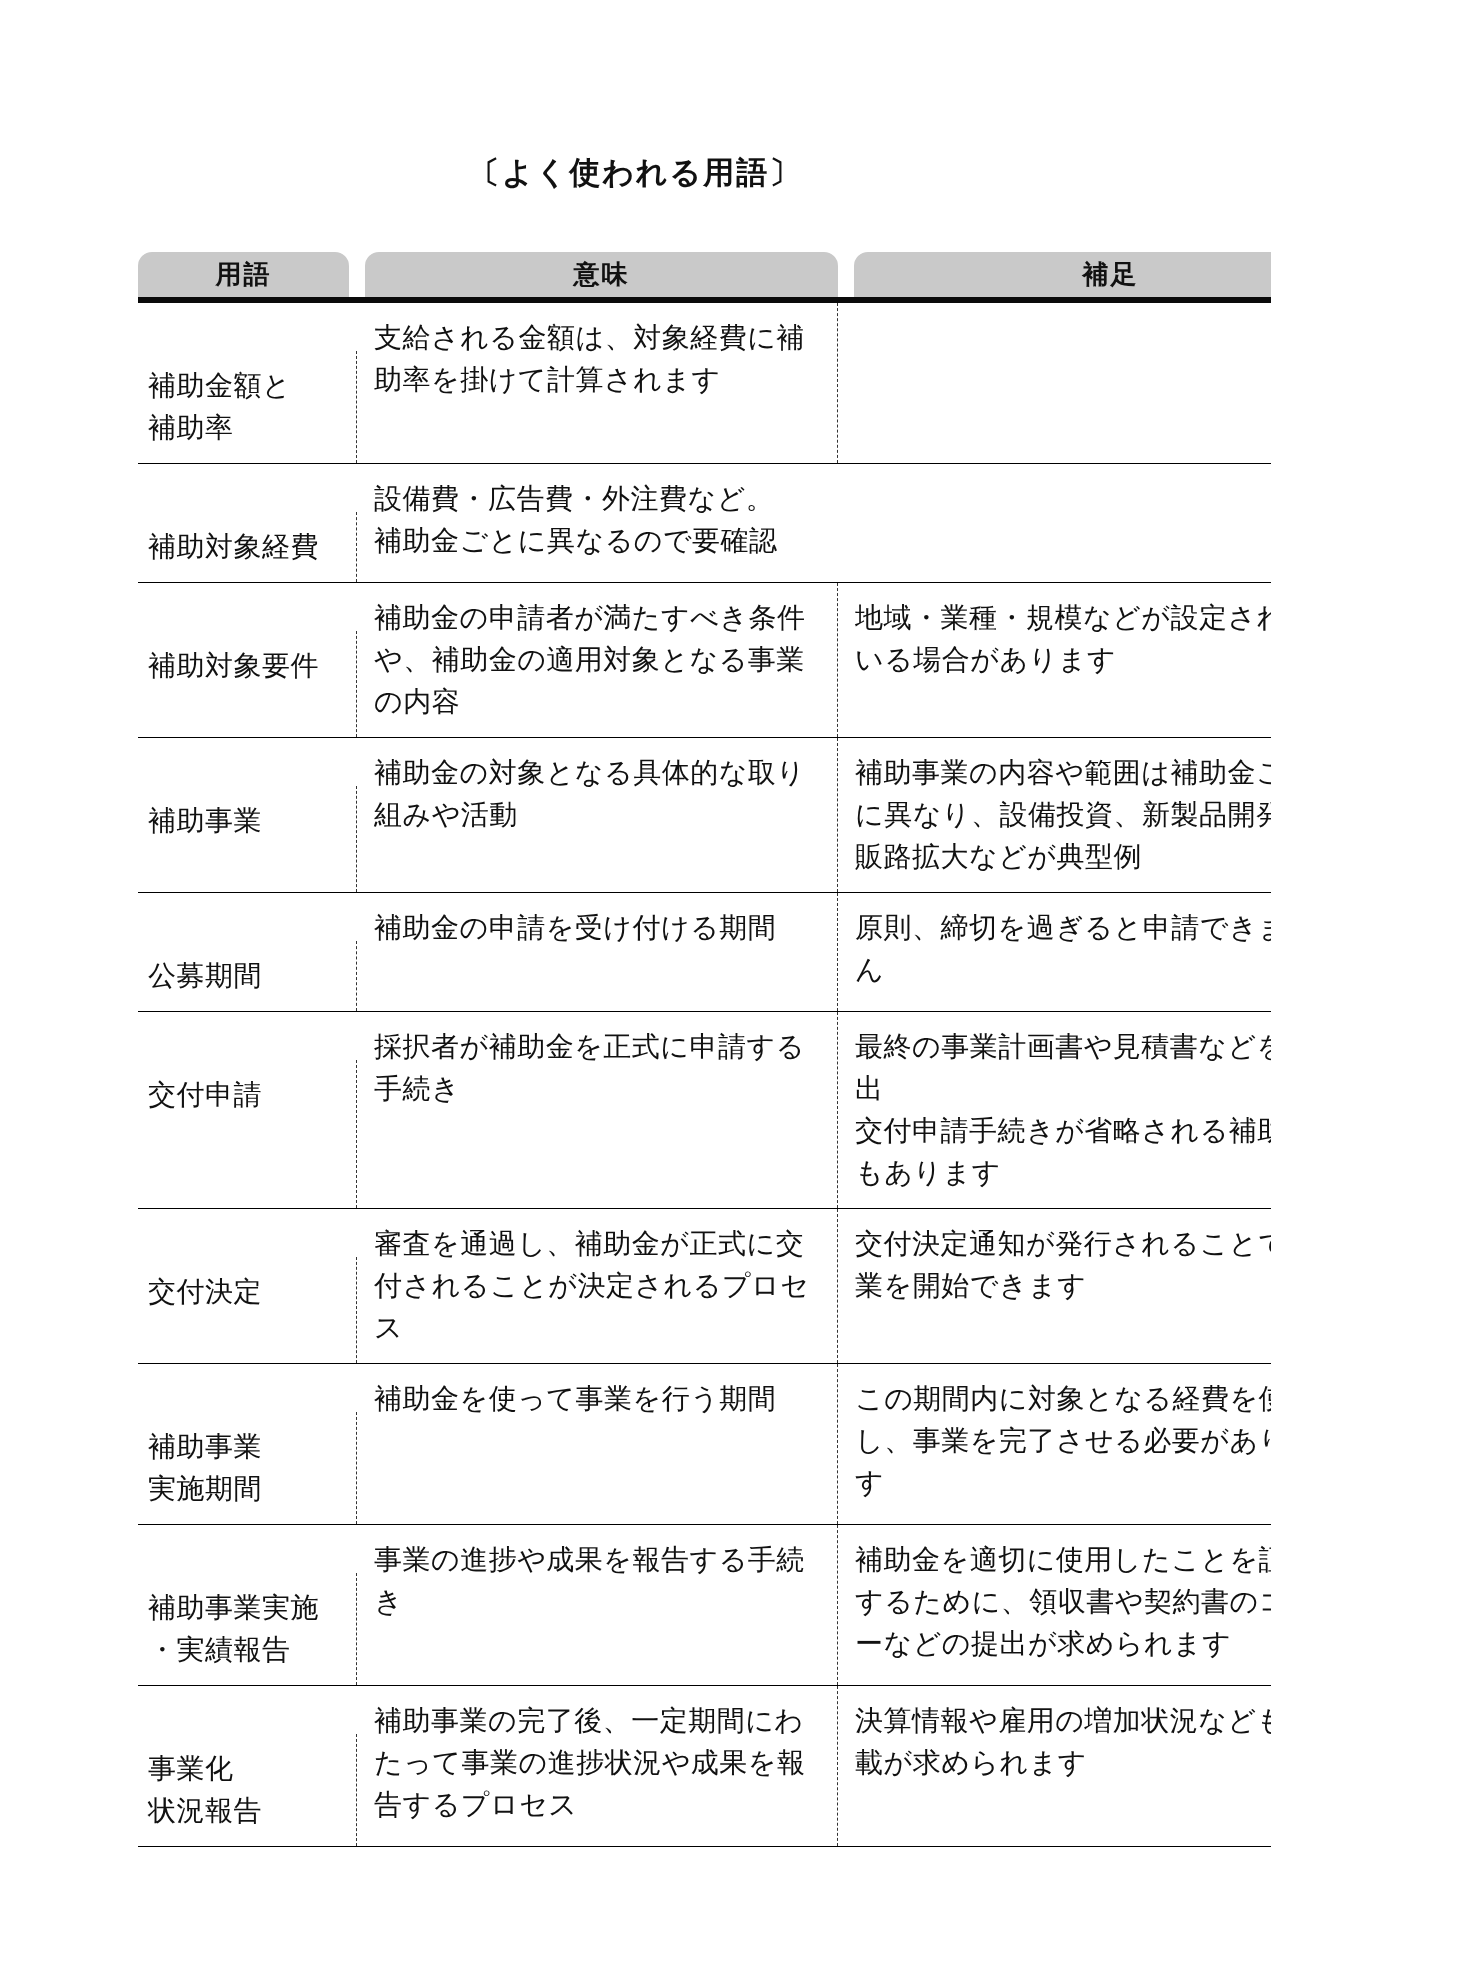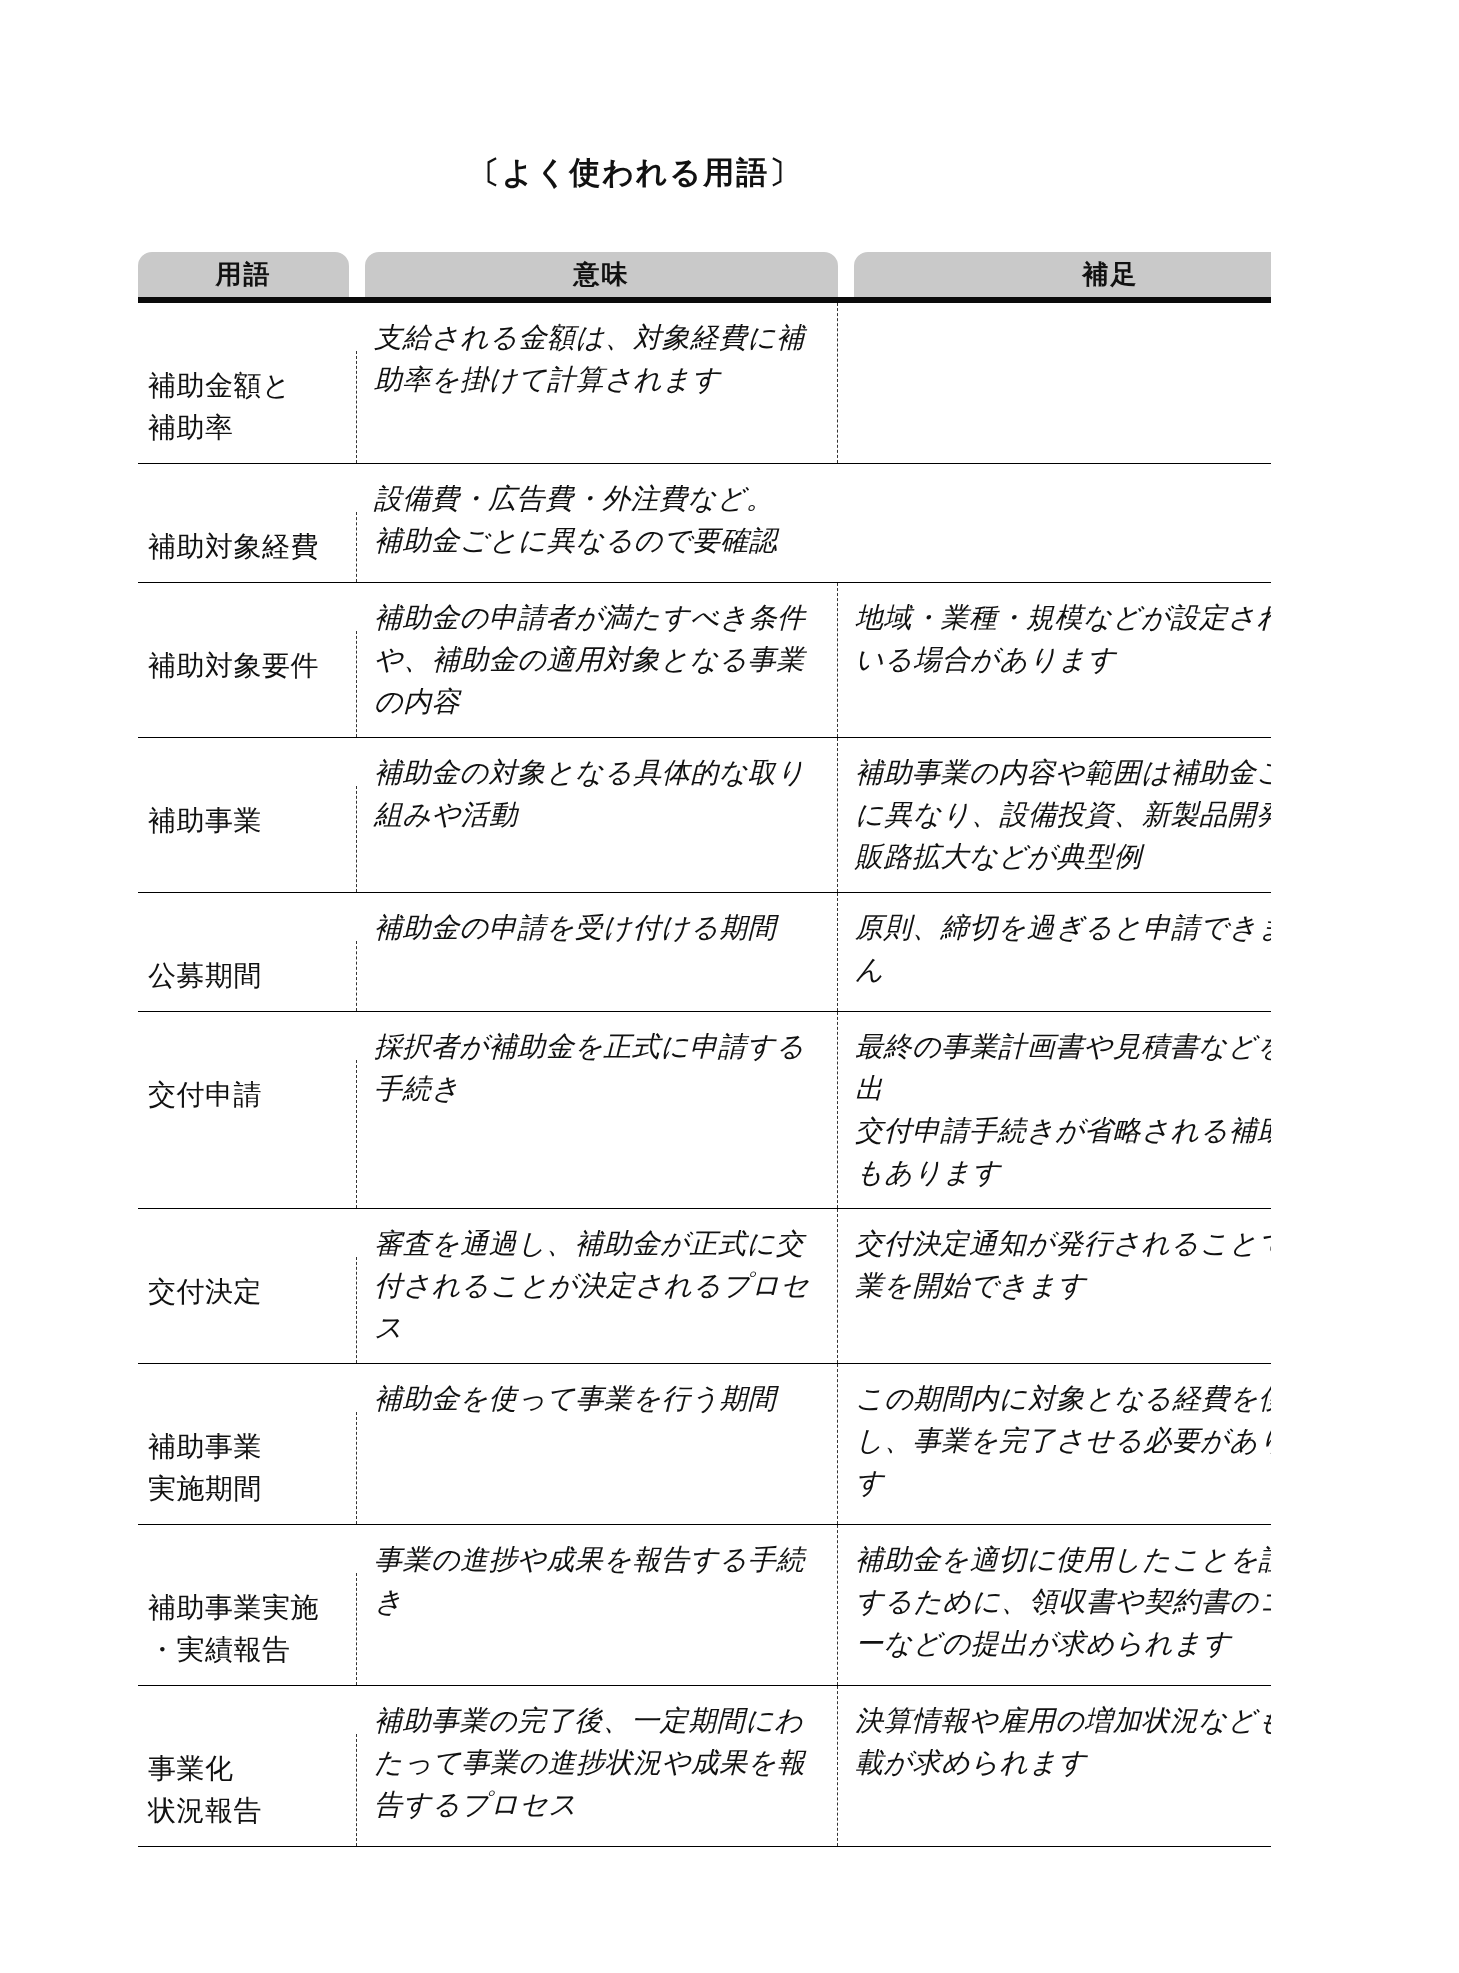--- a/index.html
+++ b/index.html
@@ -62,21 +62,20 @@
   }
   .cell.term{
     padding-left:10px;
     padding-right:6px;
     margin-top:48px;
   }
   .cell.meaning,
   .cell.note{
     padding-left:17px;
     padding-right:14px;
-    font-style:italic;
   }
   .cell.term,
   .cell.meaning{
     border-right:1.5px dashed #333333;
   }
 </style>
 </head>
 <body>
 
 <div class="page">

